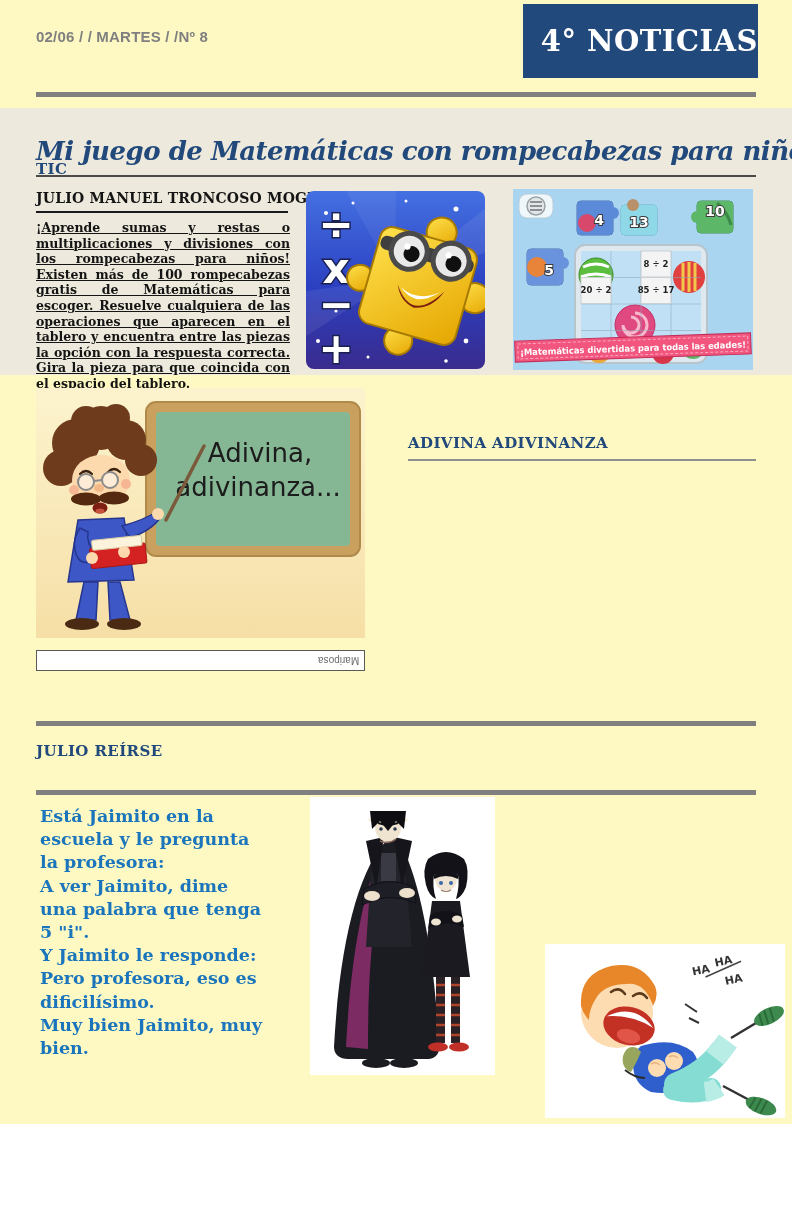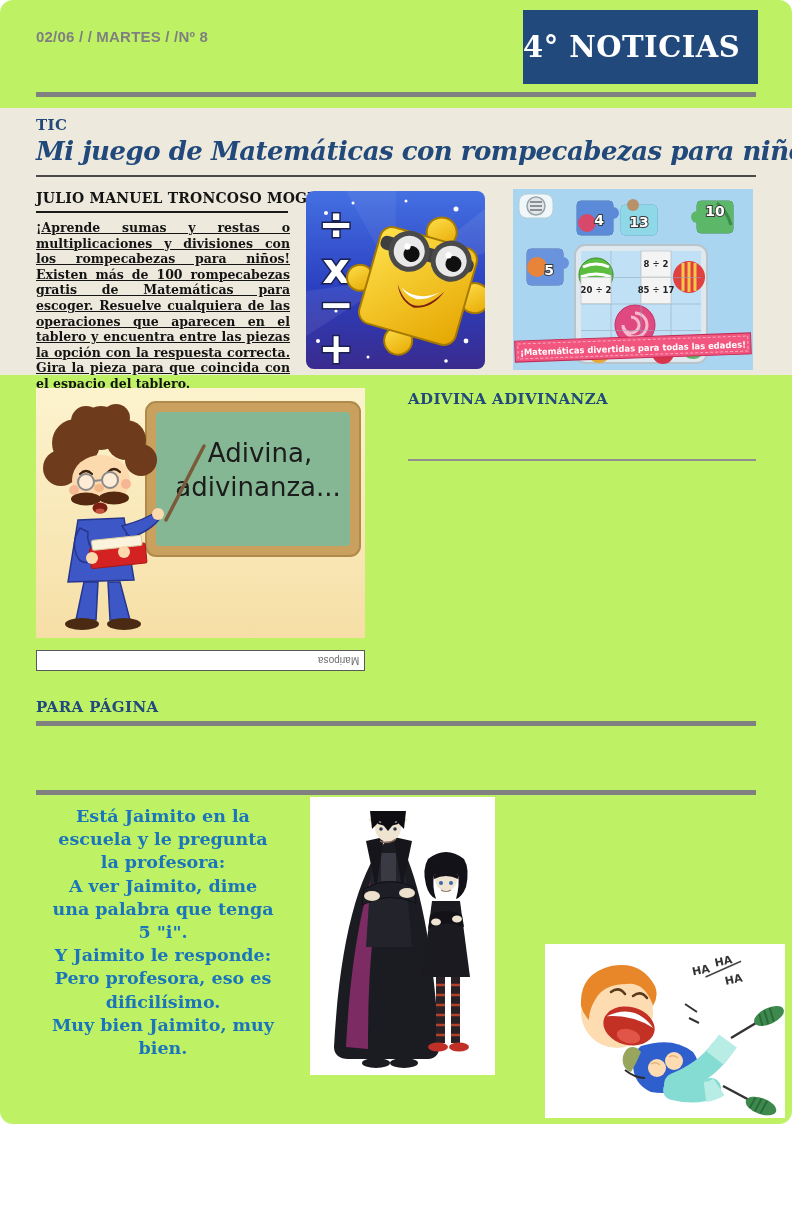--- a/index.html
+++ b/index.html
@@ -1,32 +1,32 @@
 <!DOCTYPE html>
 <html><head>
 <meta charset="utf-8">
 <style>
   html,body { margin:0; padding:0; background:#ffffff; }
   .page {
     position:relative; width:792px; height:1124px; overflow:hidden;
-    background:#bef264; font-family:"Liberation Sans", sans-serif;border-radius:13px;
+    background:#fef9c3; font-family:"Liberation Sans", sans-serif;
   }
   .abs { position:absolute; }
 
   
   .date-line { left:36px; top:28px; font:700 15px "Liberation Sans", sans-serif; color:#7f7f7f; letter-spacing:.2px; }
-  .masthead { left:523px; top:10px; width:235px; height:74px; background:#21497B;
-    display:flex; align-items:center; justify-content:flex-start; }
+  .masthead { left:523px; top:4px; width:235px; height:74px; background:#21497B;
+    display:flex; align-items:center; justify-content:flex-end; }
   .masthead span { font:700 29px "DejaVu Serif", serif; color:#ffffff; letter-spacing:.5px; }
   .rule-thick { height:5px; background:#808080; }
   .rule1 { left:36px; top:92px; width:720px; }
 
   
   .tic { left:0; top:108px; width:792px; height:267px; background:#EDE9DC; }
-  .kicker { font:700 15px "DejaVu Serif", serif; color:#21497B; letter-spacing:.4px; }
+  .kicker { font:700 15px "DejaVu Serif", serif; color:#21497B; letter-spacing:.4px;margin-top:44px; }
   .tic-kicker { left:36px; top:8px; }
   .tic-title { left:36px; top:28px; width:740px; white-space:nowrap;
     font:700 italic 26px "DejaVu Serif", serif; color:#21497B; letter-spacing:-.5px; }
   .tic-title-rule { left:36px; top:67px; width:720px; height:2px; background:#4a4a4a; }
   .author { left:36px; top:82px; font:700 14px "DejaVu Serif", serif; color:#141414; letter-spacing:.2px; }
   .author-rule { left:36px; top:103px; width:252px; height:2px; background:#1a1a1a; }
   .tic-body { left:36px; top:112px; width:254px; text-align:justify;
     font:700 12.5px/15.6px "DejaVu Serif", serif; color:#141414;text-decoration:underline; }
   .app-icon { left:306px; top:83px; width:179px; height:178px; }
   .game-shot { left:513px; top:81px; width:240px; height:181px; }
@@ -40,22 +40,22 @@
   .riddle-question { left:408px; top:410px; font:900 27px "DejaVu Serif", serif; color:#0d0d0d; letter-spacing:.5px; }
   .riddle-rule { left:408px; top:459px; width:348px; height:2px; background:#8f8f8f; }
   .riddle-lines { left:404px; top:462px; width:380px; white-space:pre-line;
     font:italic 500 33px/64px "DejaVu Sans", sans-serif; color:#0a0a0a; }
 
   
   .humor-kicker { left:36px; top:698px; }
   .rule2 { left:36px; top:721px; width:720px; }
   .chiste-title { left:36px; top:731px; font:700 italic 42px "DejaVu Serif", serif; color:#0d0d0d; }
   .rule3 { left:36px; top:790px; width:720px; }
-  .joke { left:24px; top:805px; width:278px; white-space:pre-line;
-    font:700 17.5px/23.2px "DejaVu Serif", serif; color:#1B75BC;text-align:center; }
+  .joke { left:40px; top:805px; width:278px; white-space:pre-line;
+    font:700 17.5px/23.2px "DejaVu Serif", serif; color:#1B75BC; }
   .dracula-img { left:310px; top:797px; width:185px; height:278px; }
   .callout { left:520px; top:817px; width:246px; }
   .callout-q { white-space:pre-line; font:700 19px/24px "Liberation Sans", sans-serif; color:#F20D0D; letter-spacing:-.4px; margin:0 0 14px 0; }
   .callout-i { white-space:pre-line; font:700 18.5px/25px "Liberation Sans", sans-serif; color:#F20D0D; margin:0; }
   .kid-img { left:545px; top:944px; width:240px; height:174px; }
 
   
   .page-label { left:556px; top:1171px; width:200px; text-align:right;
     font:700 13px "Liberation Sans", sans-serif; color:#21497B;margin-top:32px; }
   .footer-bar { left:38px; top:1198px; width:754px; height:26px; background:#21497B; }
@@ -260,21 +260,21 @@
     </g>
   </svg>
 
   <div class="abs answer-box">
     <span>Mariposa</span>
   </div>
 
   <div class="abs kicker riddle-kicker">ADIVINA ADIVINANZA</div>
   <div class="abs riddle-rule"></div>
 
-  <div class="abs kicker humor-kicker">PARA PÁGINA</div>
+  <div class="abs kicker humor-kicker">JULIO REÍRSE</div>
   <div class="abs rule-thick rule2"></div>
   <div class="abs rule-thick rule3"></div>
 
   <div class="abs joke">Está Jaimito en la
 escuela y le pregunta
 la profesora:
 A ver Jaimito, dime
 una palabra que tenga
 5 "i".
 Y Jaimito le responde:

